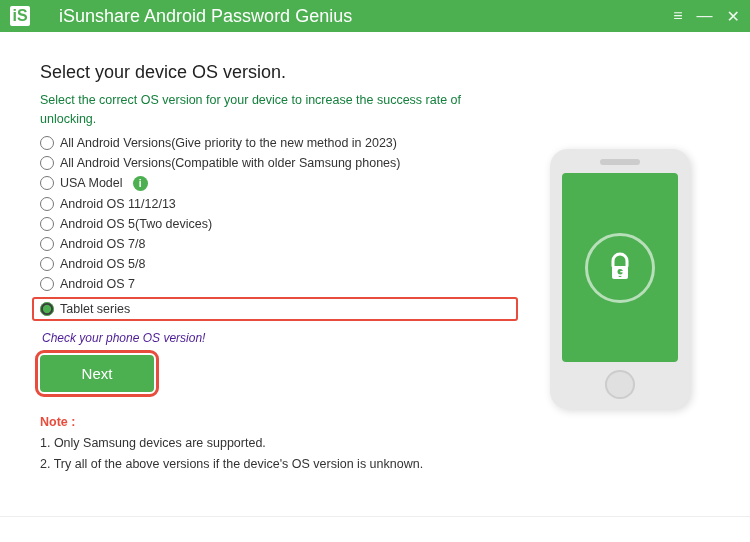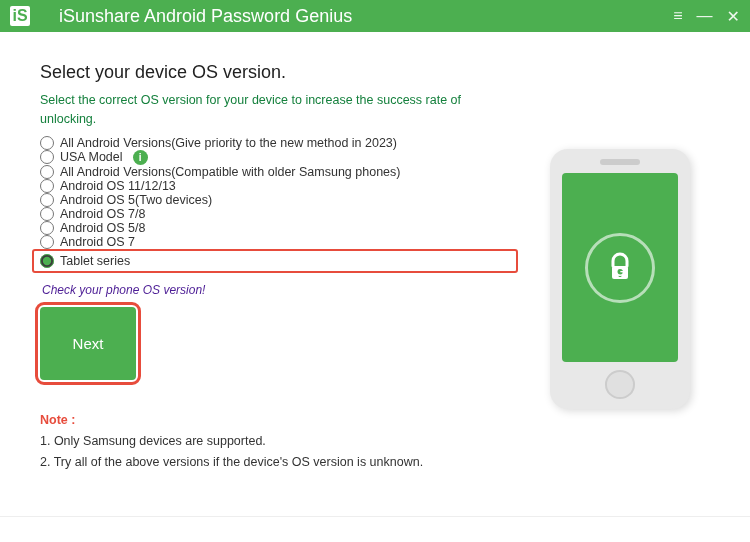--- a/index.html
+++ b/index.html
@@ -83,20 +83,21 @@
     }
     .page-desc {
       font-size: 12.5px;
       color: #15803d;
       margin-bottom: 7px;
       line-height: 1.5;
     }
     .radio-list {
       display: flex;
       flex-direction: column;
+      gap: 6px;
       margin-bottom: 10px;
     }
     .radio-item {
       display: flex;
       align-items: center;
       gap: 6px;
       font-size: 12.5px;
       color: #333;
       cursor: pointer;
     }
@@ -134,25 +135,25 @@
       margin-bottom: 10px;
       display: inline-block;
       margin-left: 2px;
       font-style: italic;
     }
     .next-button {
       background: #4caf50;
       color: white;
       border: none;
       border-radius: 4px;
-      padding: 28px 0;
-      width: 96px;
+      padding: 10px 0;
+      width: 114px;
       font-size: 15px;
       cursor: pointer;
-      margin-bottom: 30px;
+      margin-bottom: 20px;
       outline: 3px solid #e74c3c;
       outline-offset: 2px;
     }
     .note-section {
       font-size: 12.5px;
       color: #333;
       line-height: 1.7;
     }
     .note-label {
       color: #e74c3c;
@@ -243,27 +244,27 @@
 
       <div class="radio-list">
 
         <label class="radio-item">
           <input type="radio" name="os-version" style="">
           <span>All Android Versions(Give priority to the new method in 2023)</span>
         </label>
 
         <label class="radio-item">
           <input type="radio" name="os-version" style="">
+          <span>All Android Versions(Compatible with older Samsung phones)</span>
+        </label>
+
+        <label class="radio-item">
+          <input type="radio" name="os-version" style="">
           <span>USA Model</span>
           <span class="info-icon">i</span>
-        </label>
-
-        <label class="radio-item">
-          <input type="radio" name="os-version" style="">
-          <span>All Android Versions(Compatible with older Samsung phones)</span>
         </label>
 
         <label class="radio-item">
           <input type="radio" name="os-version" style="">
           <span>Android OS 11/12/13</span>
         </label>
 
         <label class="radio-item">
           <input type="radio" name="os-version" style="">
           <span>Android OS 5(Two devices)</span>

